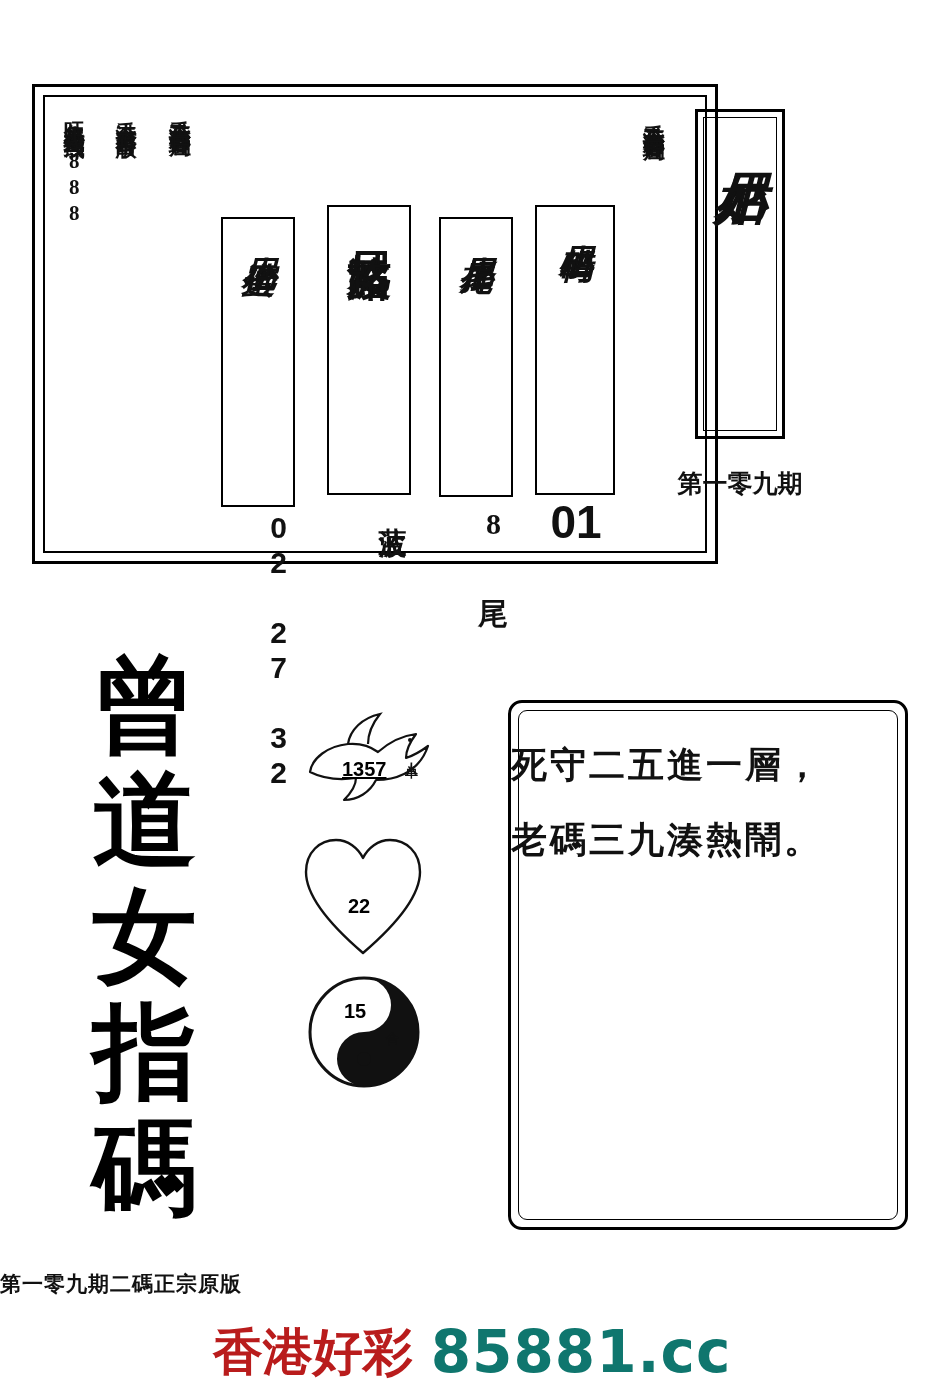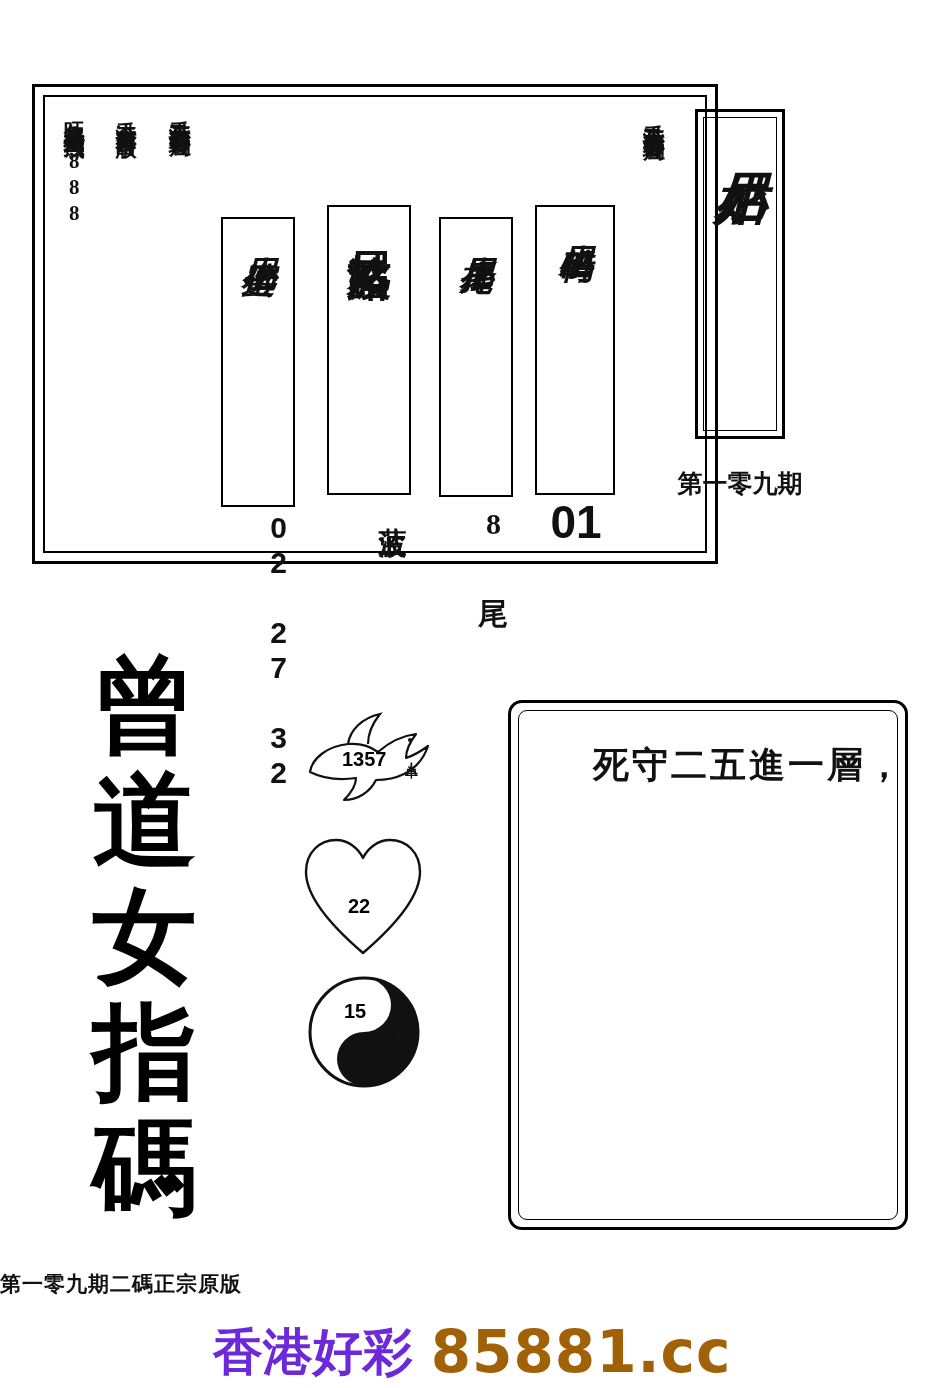--- a/index.html
+++ b/index.html
@@ -224,21 +224,21 @@
     border: 1px solid #000;
     border-radius: 9px;
   }
   .poem-lines {
     position: absolute;
     left: 0; right: 0;
     top: 38px;
     display: flex;
     flex-direction: column;
     gap: 26px;
-    align-items: flex-end;
+    align-items: flex-start;
   }
   .poem-lines div {
     font-size: 36px;
     font-weight: bold;
     letter-spacing: 3px;
     font-family: "Liberation Serif", serif;
     white-space: nowrap;
   }
 
   
@@ -256,28 +256,28 @@
     position: absolute;
     left: 0;
     right: 0;
     top: 1318px;
     text-align: center;
     white-space: nowrap;
   }
   .brand .cn {
     font-size: 50px;
     font-weight: bold;
-    color: #6d28d9;
+    color: #b91c1c;
     font-family: "DejaVu Sans", sans-serif;
     vertical-align: middle;
   }
   .brand .url {
     font-size: 58px;
     font-weight: bold;
-    color: #a16207;
+    color: #0f766e;
     font-family: "DejaVu Sans", sans-serif;
     vertical-align: middle;
     margin-left: 18px;
     letter-spacing: 1px;
   }
 </style>
 </head>
 <body>
 
 <div class="top-panel">
@@ -328,21 +328,21 @@
 <div class="symbols">
 
   <svg width="160" height="130" viewBox="0 0 160 130" style="position:absolute;left:0;top:0;">
     <path d="M20 72 C22 58 38 46 58 44 C70 43 80 46 88 52 C96 45 110 36 126 34
              C120 42 116 50 116 58 C122 56 130 52 138 46 C134 58 126 68 114 74
              C106 78 96 80 86 80 C80 92 68 100 54 100 C62 92 66 84 66 78
              C52 80 36 80 20 72 Z" fill="none" stroke="#111" stroke-width="2.2" stroke-linejoin="round"></path>
     <path d="M58 44 C60 30 72 18 90 14 C82 24 78 34 78 44" fill="none" stroke="#111" stroke-width="2.2"></path>
     <circle cx="120" cy="40" r="2" fill="#111"></circle>
   </svg>
-  <div class="sym-num" style="left:52px; top:48px;">1357</div>
+  <div class="sym-num" style="left:52px; top:58px;text-decoration:underline;">1357</div>
   <div class="vtext sym-small" style="left:112px; top:52px;">人单</div>
 
   <svg width="130" height="135" viewBox="0 0 130 135" style="position:absolute;left:8px;top:128px;">
     <path d="M65 125 C30 95 8 68 8 44 C8 24 22 12 38 12 C50 12 60 20 65 30
              C70 20 80 12 92 12 C108 12 122 24 122 44 C122 68 100 95 65 125 Z" fill="none" stroke="#111" stroke-width="2.4" stroke-linejoin="round"></path>
   </svg>
   <div class="sym-num" style="left:58px; top:178px;margin-top:17px;">22</div>
 
   <svg width="120" height="120" viewBox="0 0 120 120" style="position:absolute;left:14px;top:272px;">
     <circle cx="60" cy="60" r="54" fill="#ffffff" stroke="#111" stroke-width="3"></circle>
@@ -351,20 +351,21 @@
     <circle cx="60" cy="87" r="7" fill="#111"></circle>
   </svg>
   <div class="sym-num" style="left:54px; top:300px;text-align:right;">15</div>
   <div class="sym-small" style="left:96px; top:330px;">合</div>
 </div>
 
 <div class="poem-box">
   <div class="inner"></div>
   <div class="poem-lines">
     <div>死守二五進一層，</div>
+    <div>老碼三九湊熱鬧。</div>
   </div>
 </div>
 
 <div class="footer-note">第一零九期二碼正宗原版</div>
 
 <div class="brand">
   <span class="cn">香港好彩</span><span class="url">85881.cc</span>
 </div>
 
 </body></html>

